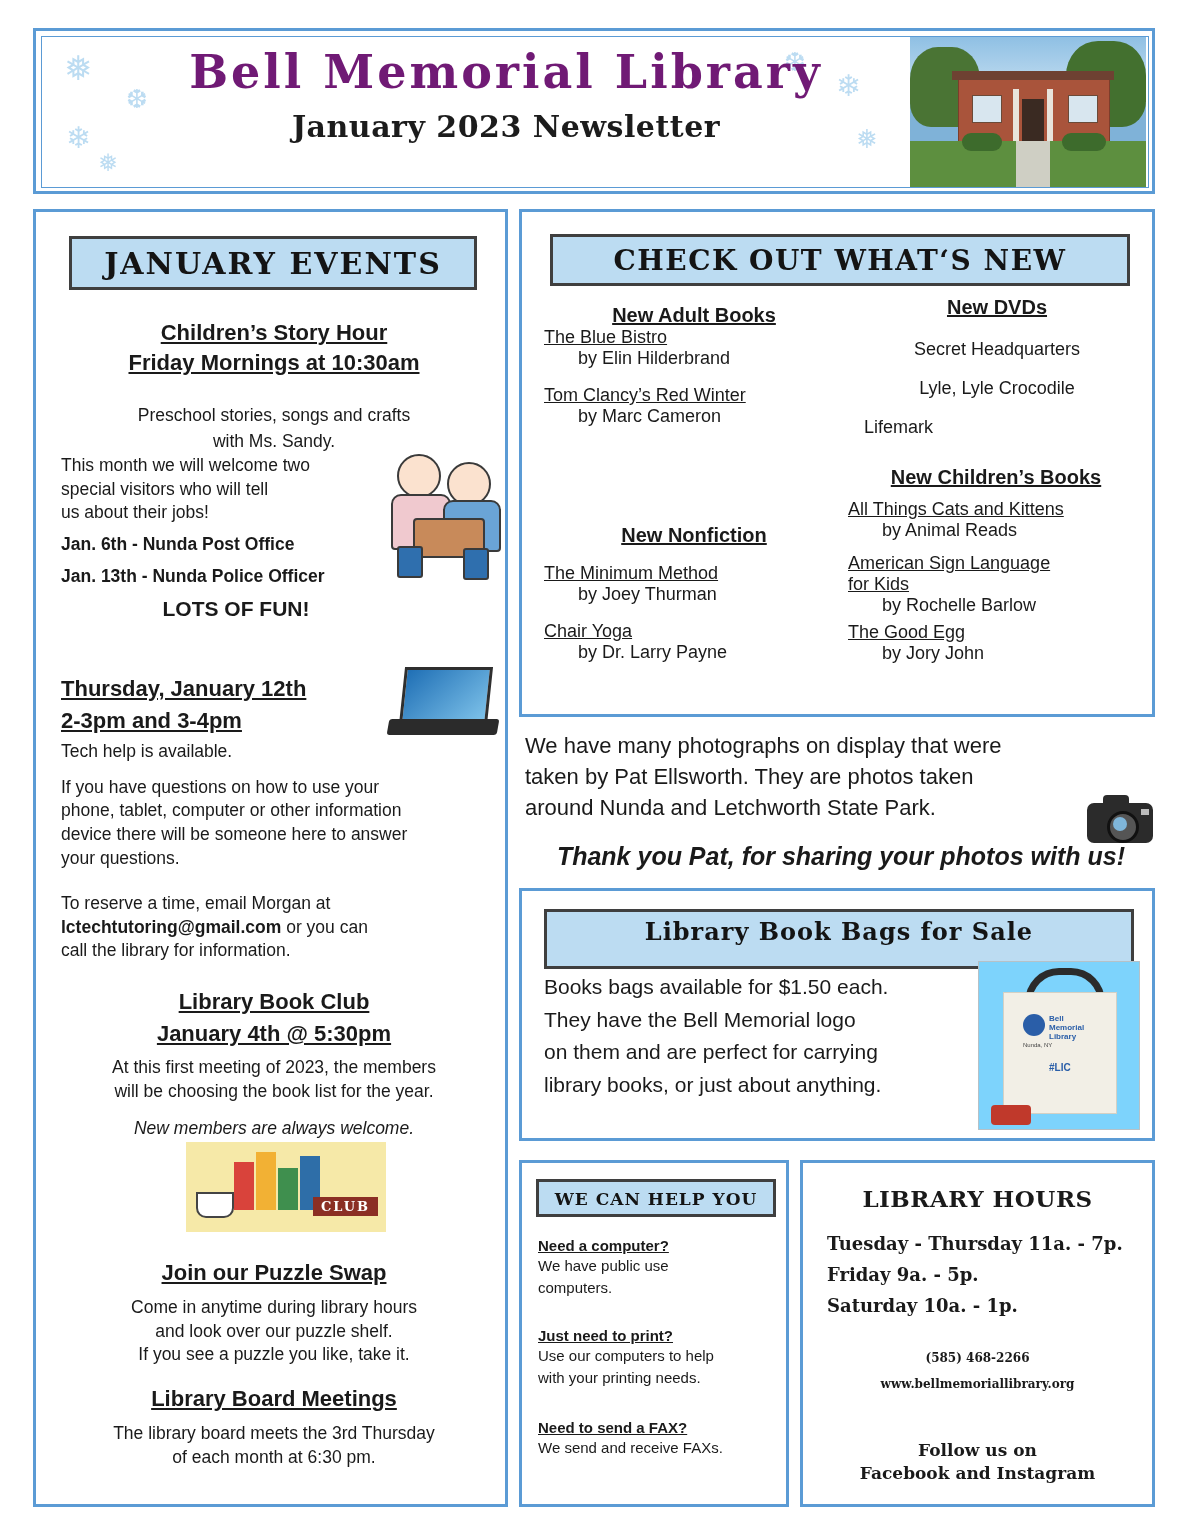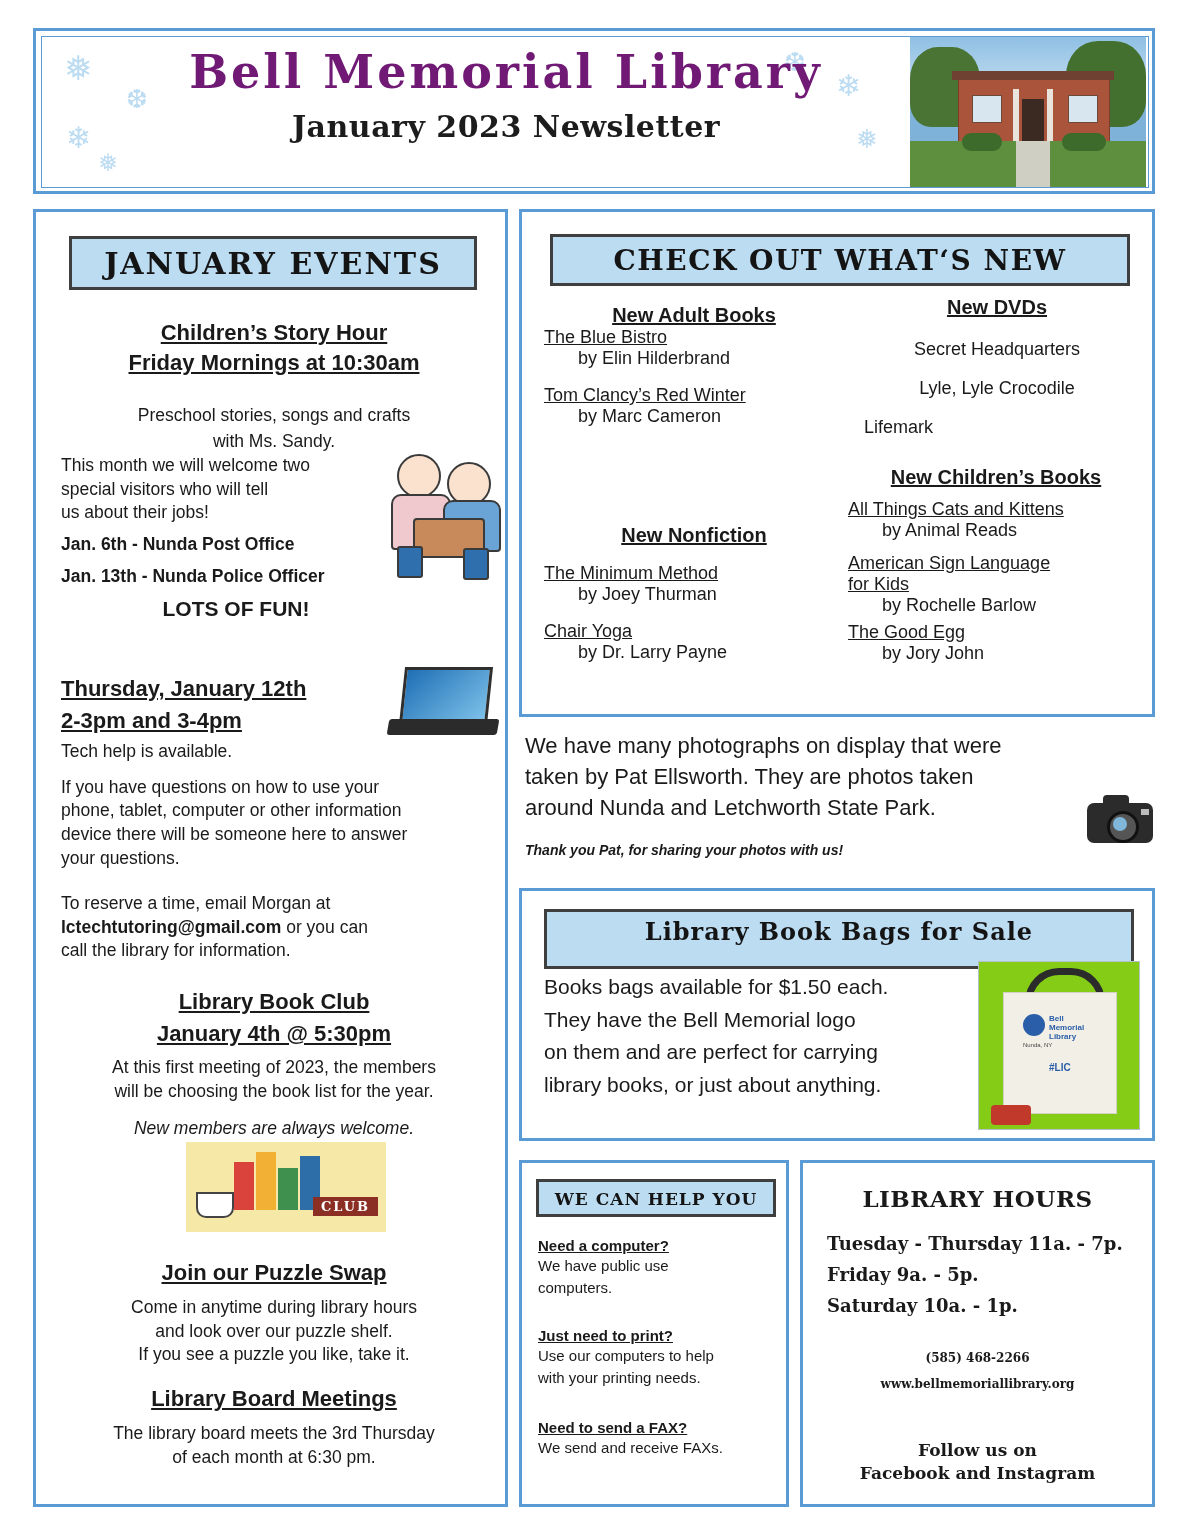--- a/index.html
+++ b/index.html
@@ -222,23 +222,24 @@
     position: absolute;
     left: 525px; top: 730px;
     width: 630px;
     font-size: 22px;
     line-height: 1.42;
   }
   .photos-thanks {
     position: absolute;
     left: 525px; top: 842px;
     width: 600px;
-    font-size: 14px;
+    font-size: 25px;
     font-weight: bold;
     font-style: italic;
+    text-align: right;
   }
   .camera {
     position: absolute;
     left: 1087px; top: 793px;
     width: 68px; height: 52px;
   }
   .cam-body { position:absolute; left:0; top:10px; width:66px; height:40px; background:#2b2b2b; border-radius:7px; }
   .cam-bump { position:absolute; left:16px; top:2px; width:26px; height:12px; background:#2b2b2b; border-radius:4px 4px 0 0;}
   .cam-lens { position:absolute; left:20px; top:18px; width:26px; height:26px; border-radius:50%; background:#555; border:3px solid #111;}
   .cam-lens2 { position:absolute; left:26px; top:24px; width:14px; height:14px; border-radius:50%; background:#7fb6da;}
@@ -261,21 +262,21 @@
     position: absolute;
     left: 22px; top: 80px;
     width: 440px;
     font-size: 21px;
     line-height: 1.55;
   }
   .bag-photo {
     position: absolute;
     right: 12px; top: 70px;
     width: 160px; height: 167px;
-    background: #84cc16;
+    background: #7dd3fc;
     overflow: hidden;
     border: 1px solid #b6c1c7;
   }
   .bag-body { position:absolute; left:24px; top:30px; width:112px; height:120px; background:#f2efe6; border:1px solid #d4d0c4;}
   .bag-handle { position:absolute; left:46px; top:6px; width:66px; height:34px; border:7px solid #2b2b2b; border-bottom:none; border-radius:34px 34px 0 0;}
   .bag-logo { position:absolute; left:44px; top:52px; width:22px; height:22px; border-radius:50%; background:#2a5ea8;}
   .bag-logotext { position:absolute; left:70px; top:52px; font-size:8px; font-weight:bold; color:#2a5ea8; line-height:1.15;}
   .bag-sub { position:absolute; left:44px; top:80px; font-size:6px; color:#444;}
   .bag-tag { position:absolute; left:70px; top:100px; font-size:10px; color:#2a5ea8; font-weight:bold;}
   .bag-red { position:absolute; left:12px; bottom:4px; width:40px; height:20px; background:#c0392b; border-radius:4px;}

